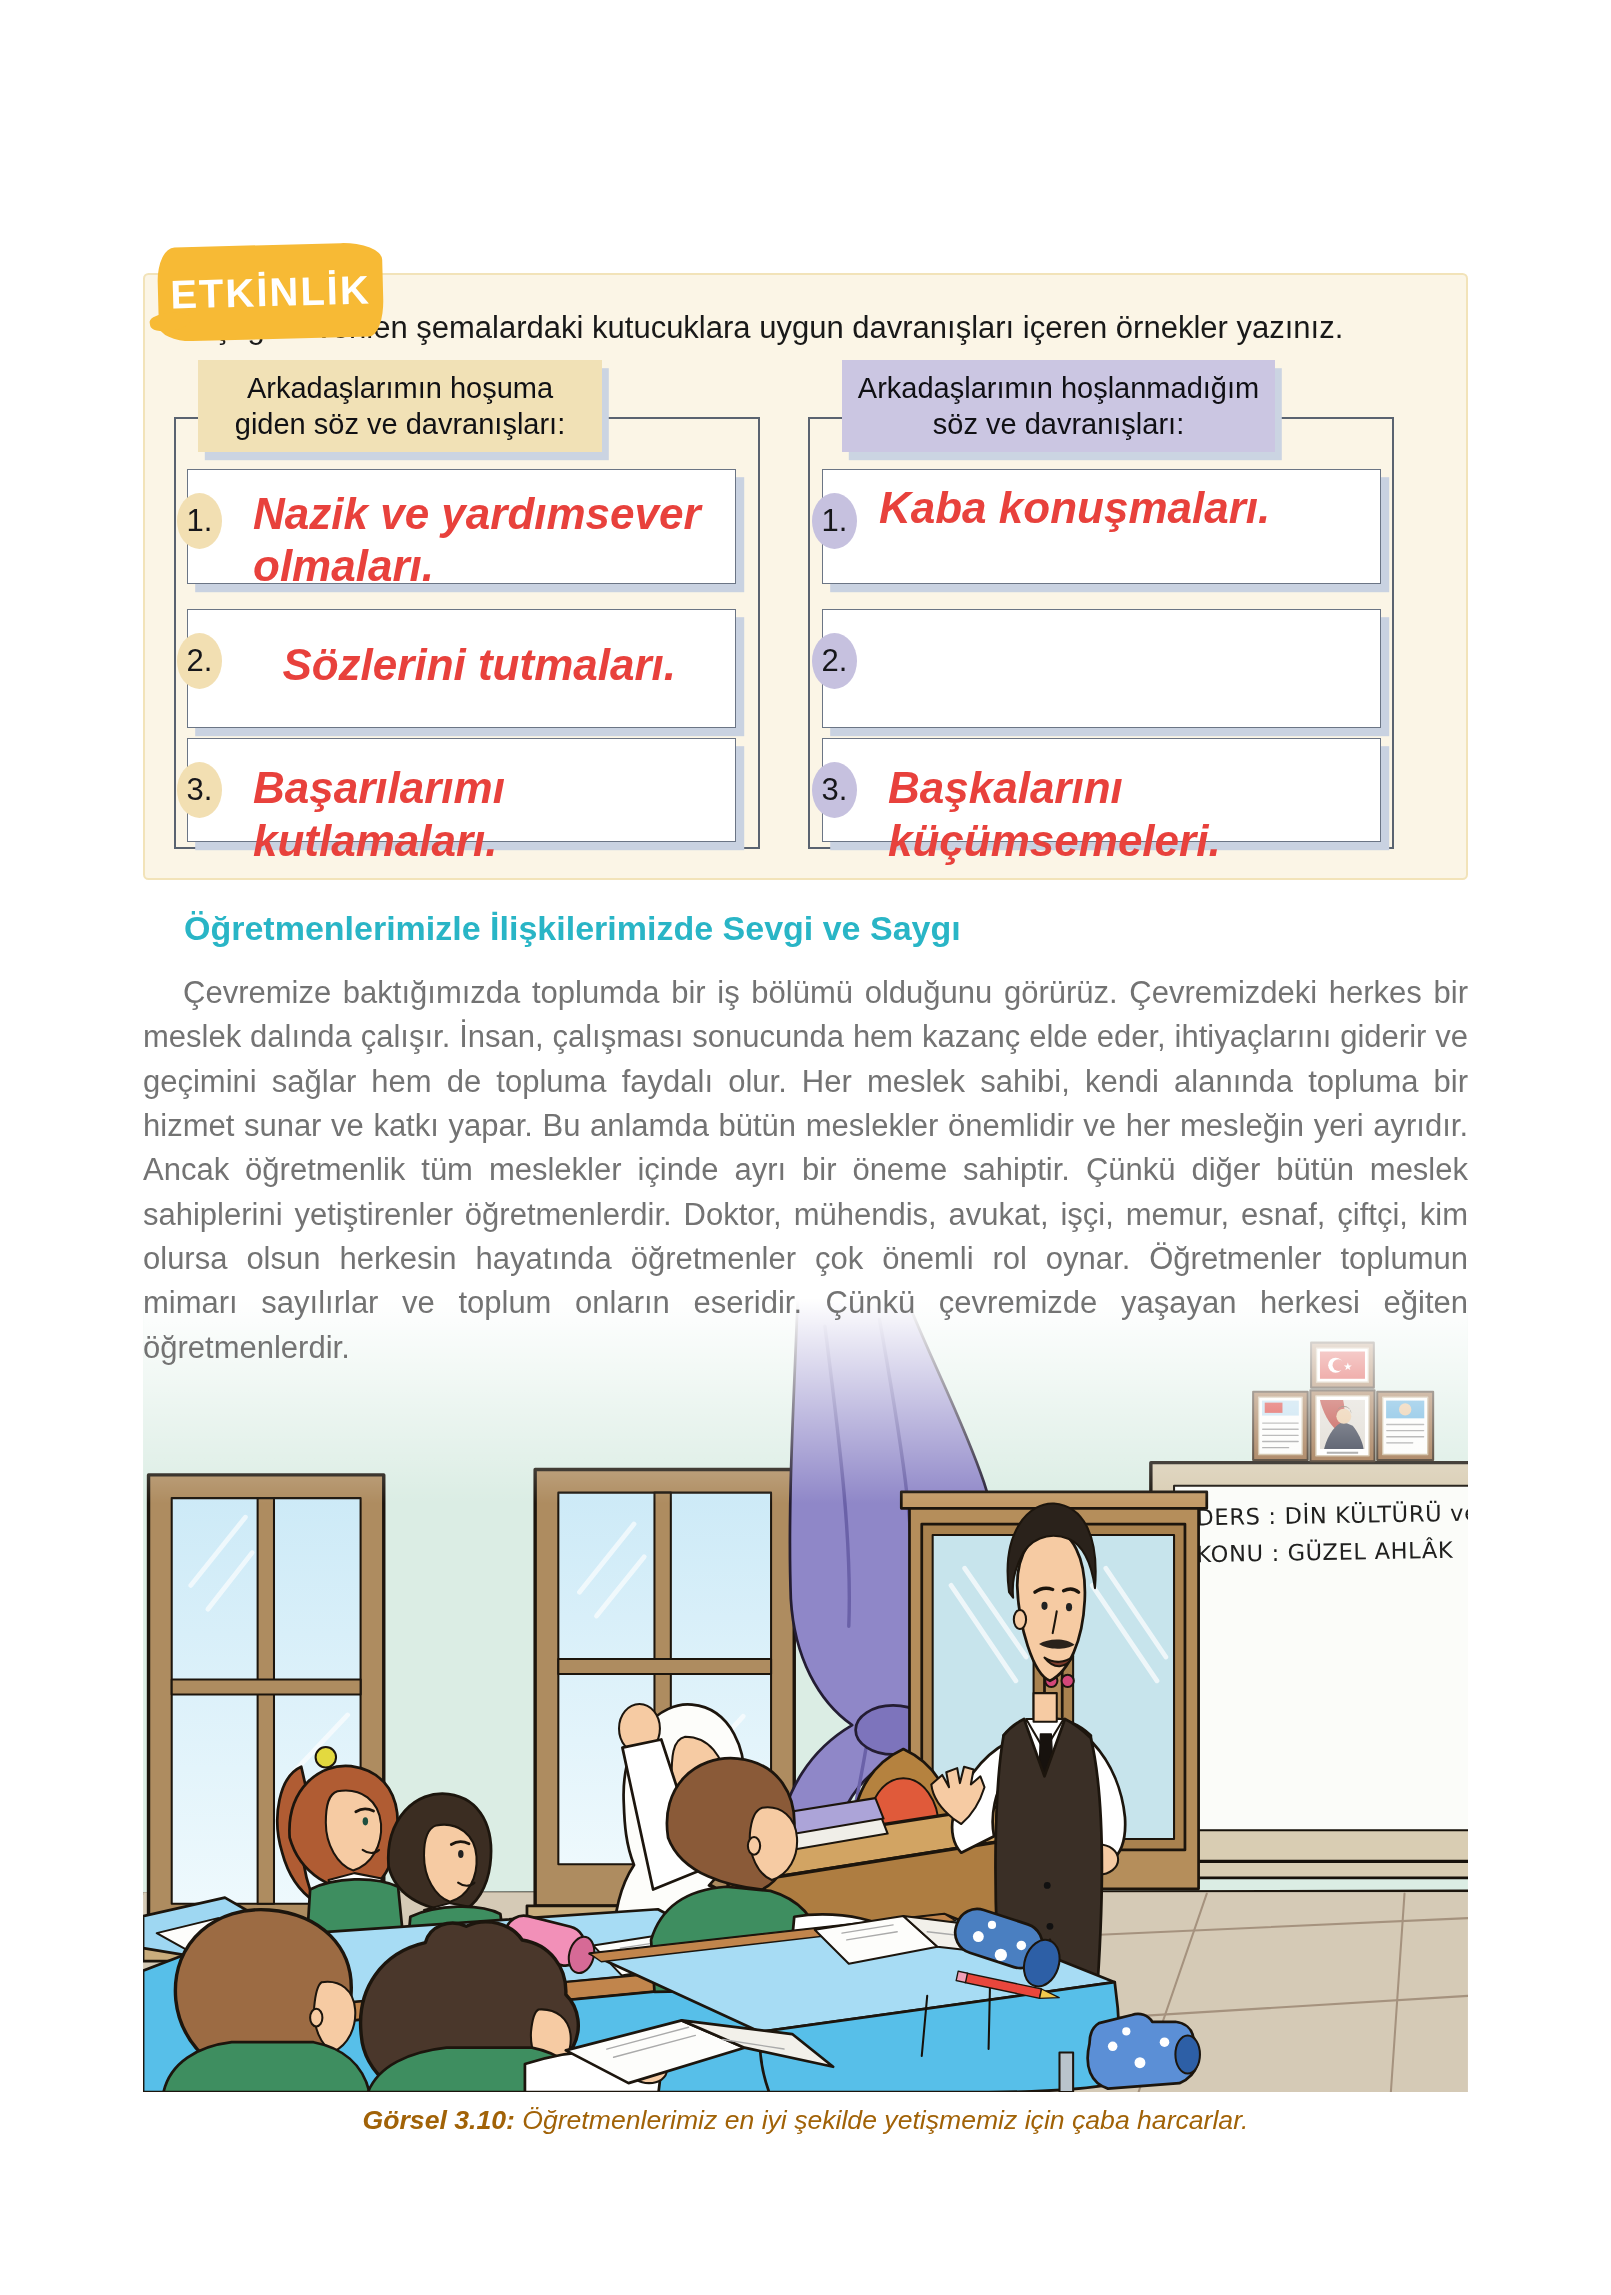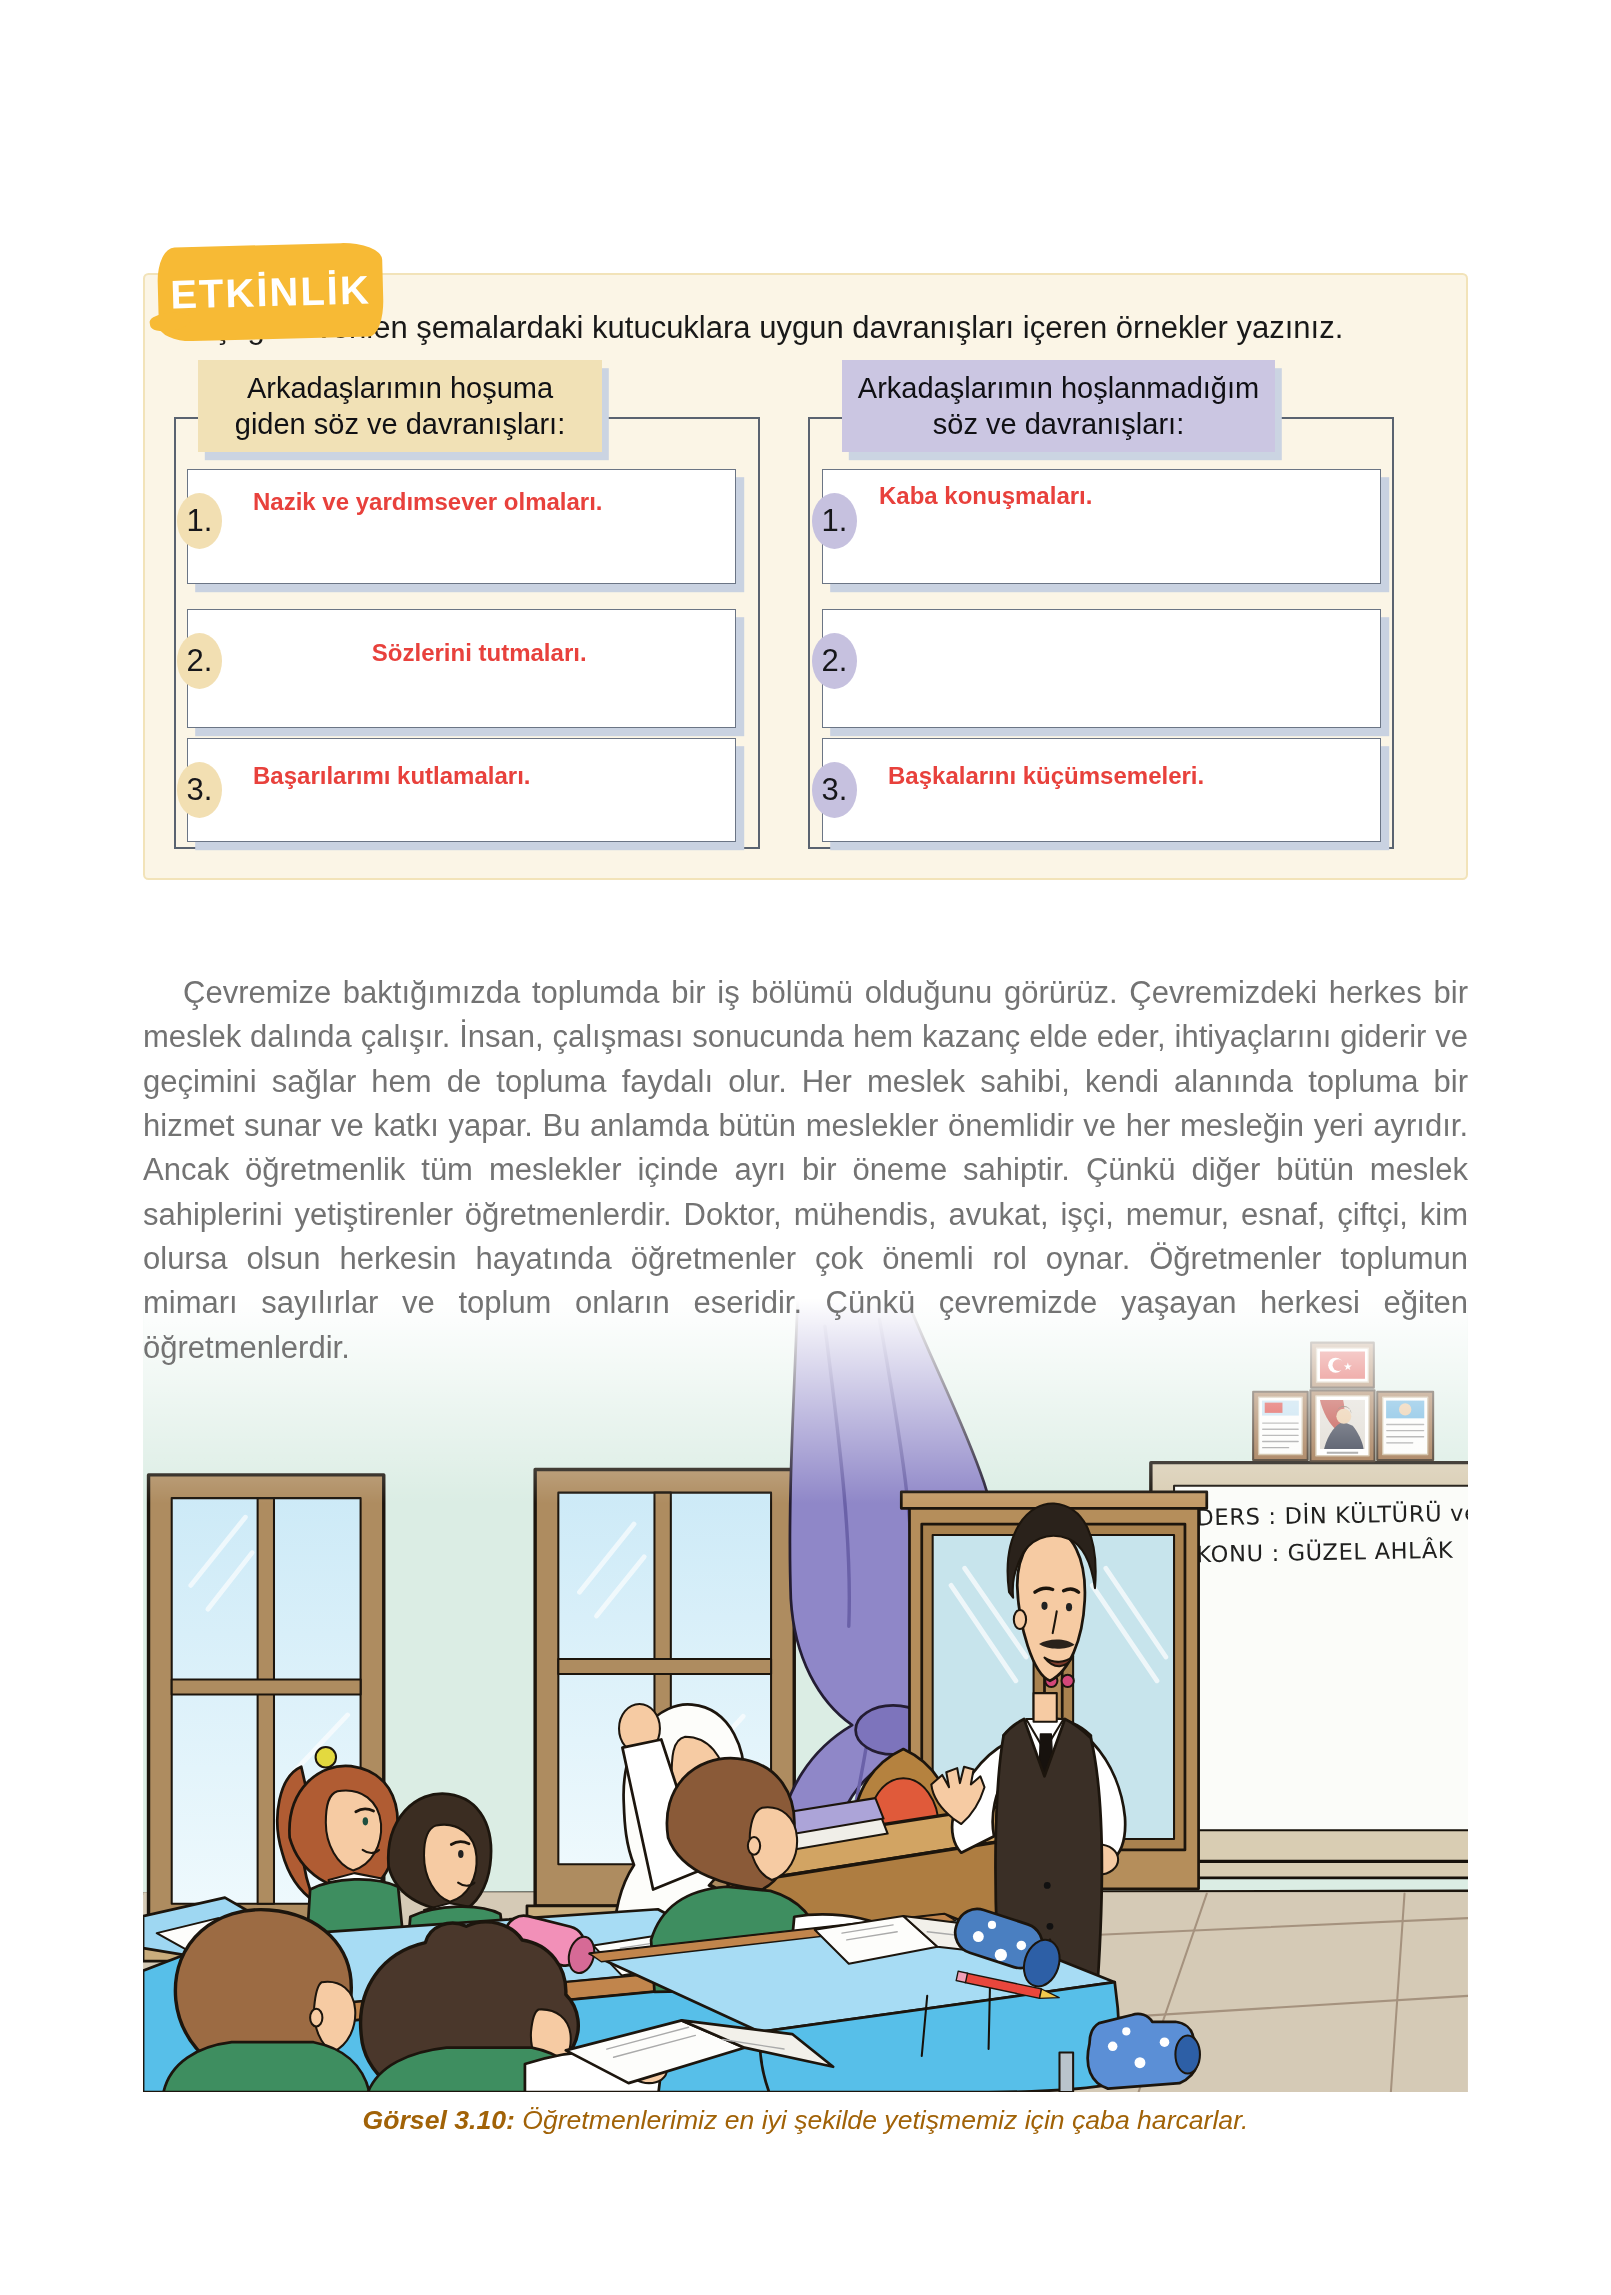--- a/index.html
+++ b/index.html
@@ -22,21 +22,21 @@
   .colbox{position:absolute;border:2px solid #5A6370;background:transparent;box-sizing:border-box;}
   .colhdr{position:absolute;box-sizing:border-box;padding:9.5px 13.6px;text-align:center;
           font-size:29px;line-height:1.25;color:#101014;z-index:3;
           box-shadow:6.8px 8.2px 0 #CBD4E2;}
   .colhdr.tan{background:#F1E1B6;}
   .colhdr.lav{background:#CBC6E2;}
   .pointer{position:absolute;width:20.5px;height:20.5px;background:#D9DDE7;transform:rotate(45deg);z-index:2;}
   .itembox{position:absolute;background:#ffffff;border:1.4px solid #6B7585;box-sizing:border-box;
            box-shadow:8.2px 8.2px 0 #C9D2E1;z-index:2;}
   .item-text{position:absolute;left:65px;top:17.7px;right:13.6px;
-             font-size:24px;font-weight:bold;color:#E8413C;line-height:1.2;}
+             font-size:44px;font-weight:bold;color:#E8413C;line-height:1.2;font-style:italic;}
   .num{position:absolute;left:-11px;top:23px;width:45px;height:56px;border-radius:50%;
        display:flex;align-items:center;justify-content:center;
        font-size:31px;color:#16161a;z-index:3;}
   .num.tan{background:#F2DFB2;}
   .num.lav{background:#C6C1DF;}
 
   .heading{position:absolute;left:184px;top:909px;width:1282px;
            font-size:34px;font-weight:bold;color:#29B5C6;}
   .para{position:absolute;left:143px;top:971px;width:1325px;margin:0;
         font-size:31px;line-height:1.43;text-align:justify;text-indent:40px;color:#737373;z-index:2;}
@@ -85,20 +85,21 @@
     <div class="item-text" style="left:56px;top:12.3px;">Kaba konuşmaları.</div>
   </div>
   <div class="itembox" style="left:822px;top:609px;width:559px;height:119px;">
     <div class="num lav">2.</div>
   </div>
   <div class="itembox" style="left:822px;top:738px;width:559px;height:104px;">
     <div class="num lav">3.</div>
     <div class="item-text" style="top:23px;">Başkalarını küçümsemeleri.</div>
   </div>
 
+  <div class="heading">Öğretmenlerimizle İlişkilerimizde Sevgi ve Saygı</div>
   <p class="para">Çevremize baktığımızda toplumda bir iş bölümü olduğunu görürüz. Çevremizdeki herkes bir meslek dalında çalışır. İnsan, çalışması sonucunda hem kazanç elde eder, ihtiyaçlarını giderir ve geçimini sağlar hem de topluma faydalı olur. Her meslek sahibi, kendi alanında topluma bir hizmet sunar ve katkı yapar. Bu anlamda bütün meslekler önemlidir ve her mesleğin yeri ayrıdır. Ancak öğretmenlik tüm meslekler içinde ayrı bir öneme sahiptir. Çünkü diğer bütün meslek sahiplerini yetiştirenler öğretmenlerdir. Doktor, mühendis, avukat, işçi, memur, esnaf, çiftçi, kim olursa olsun herkesin hayatında öğretmenler çok önemli rol oynar. Öğretmenler toplumun mimarı sayılırlar ve toplum onların eseridir. Çünkü çevremizde yaşayan herkesi eğiten öğretmenlerdir.</p>
 
   <svg class="illu" viewBox="0 0 1943 1163">
     <defs>
       <linearGradient id="sky" x1="0" y1="0" x2="0" y2="1">
         <stop offset="0" stop-color="#cdeaf7"></stop>
           <stop offset="1" stop-color="#eef9fd"></stop>
       </linearGradient>
       <linearGradient id="fade" x1="0" y1="0" x2="0" y2="1">
         <stop offset="0" stop-color="#ffffff"></stop>

